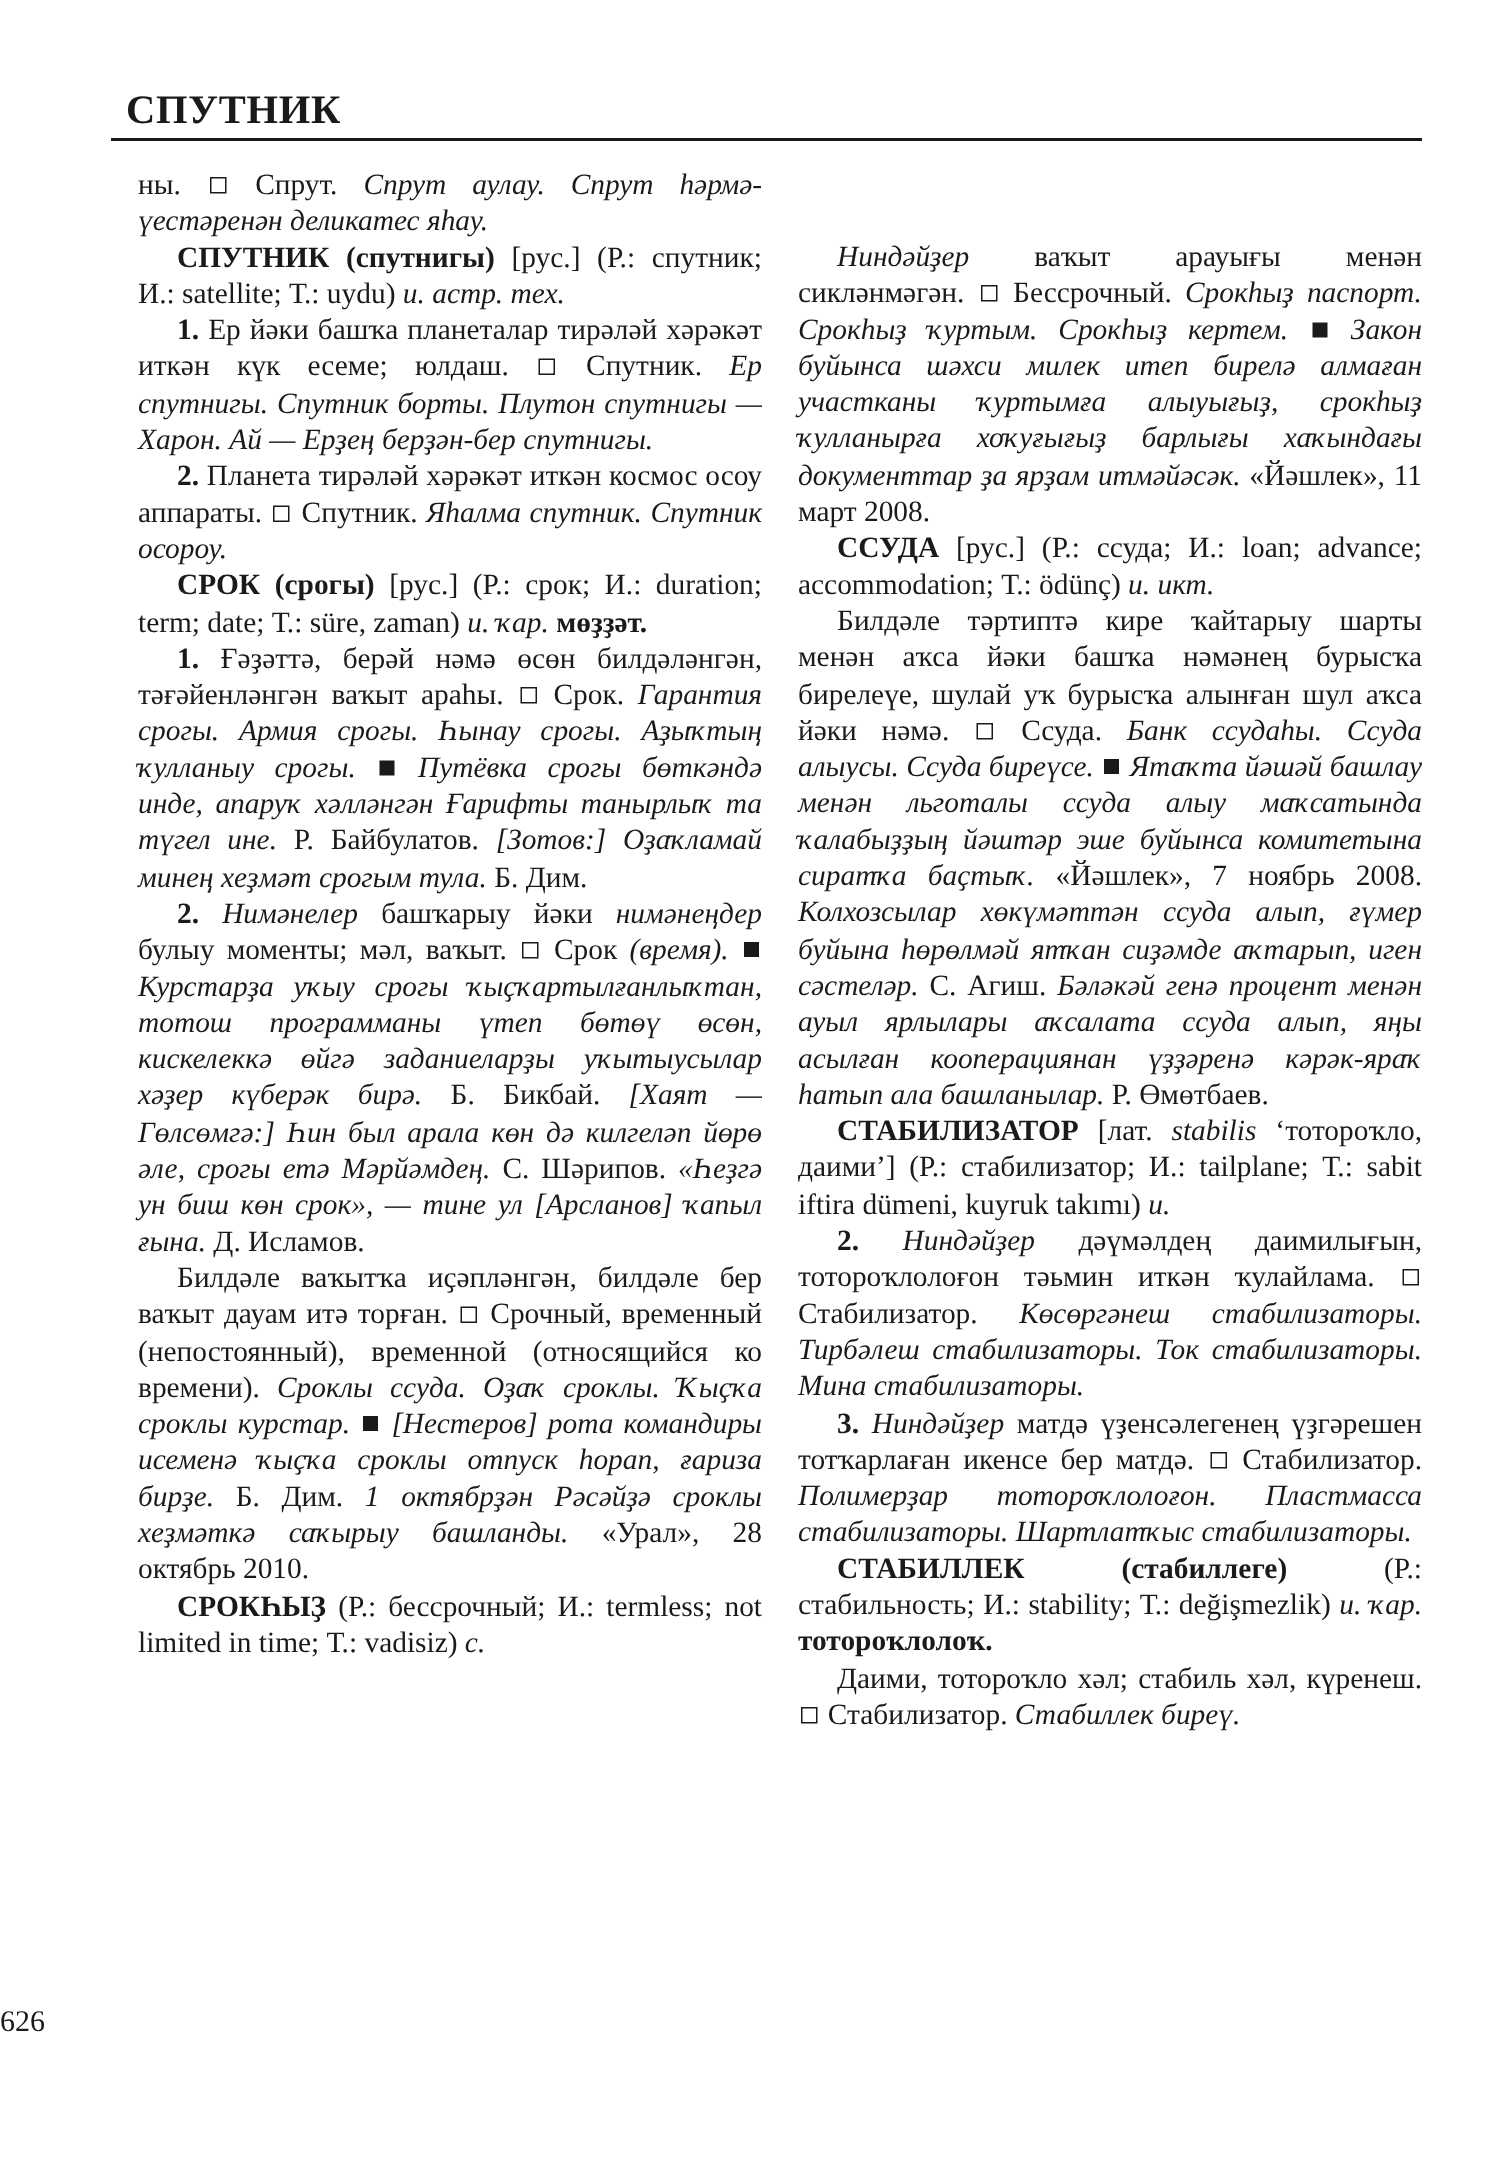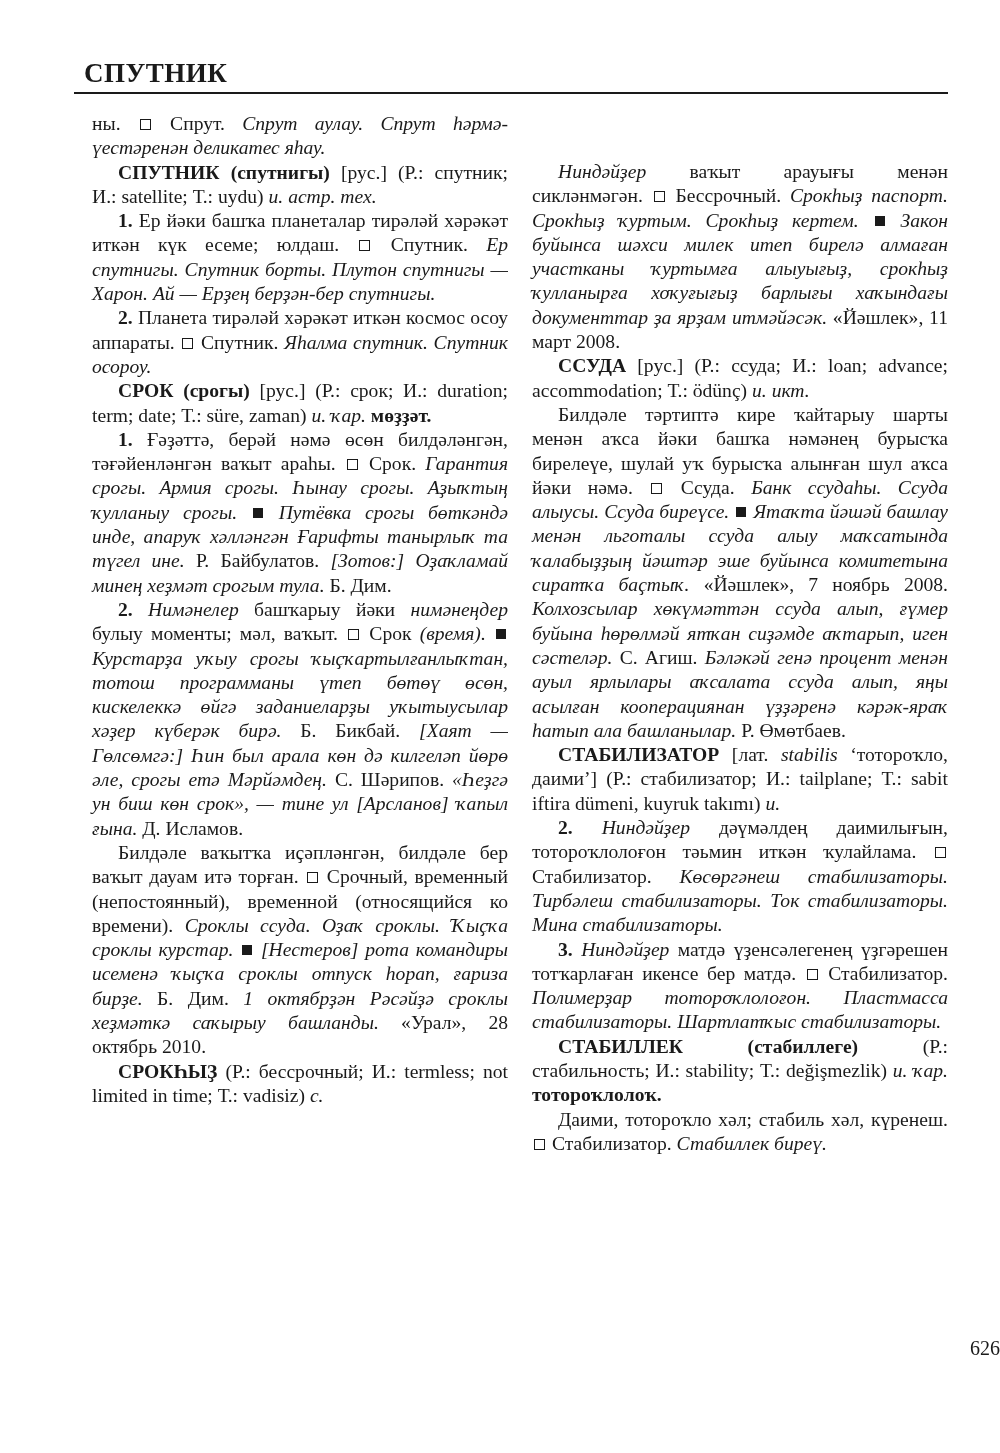--- a/index.html
+++ b/index.html
@@ -13,21 +13,21 @@
   .col.left { left: 92px; }
   .col.right { left: 532px; margin-top: 48px; }
   .p { margin: 0; text-indent: 0; }
   .p.indent { text-indent: 26px; }
   .b { font-weight: bold; }
   .i { font-style: italic; }
   .box { display: inline-block; width: 11px; height: 11px; border: 1.4px solid #1a1a1a;
          vertical-align: 0px; margin: 0 2px; box-sizing: border-box; }
   .sq { display: inline-block; width: 10px; height: 10px; background: #1a1a1a;
         vertical-align: 1px; margin: 0 2px; }
-  .page-num { position: absolute; left: 0; width: 1000px; top: 1337px; text-align: right; font-size: 20px; }
+  .page-num { position: absolute; left: 0; width: 1000px; top: 1337px; text-align: left; font-size: 20px; }
 </style>
 </head>
 <body>
 
 <div class="header-title">СПУТНИК</div>
 <div class="header-rule"></div>
 
 <div class="col left" id="col-left">
     <p class="p"><span>ны. </span><span class="box"></span><span> Спрут. </span><span class="i">Спрут аулау. Спрут һәрмә­үестәренән деликатес яһау.</span></p>
     <p class="p indent"><span class="b">СПУТНИК (спутнигы)</span><span> [рус.] (Р.: спутник; И.: satellite; Т.: uydu) </span><span class="i">и. астр. тех.</span></p>

